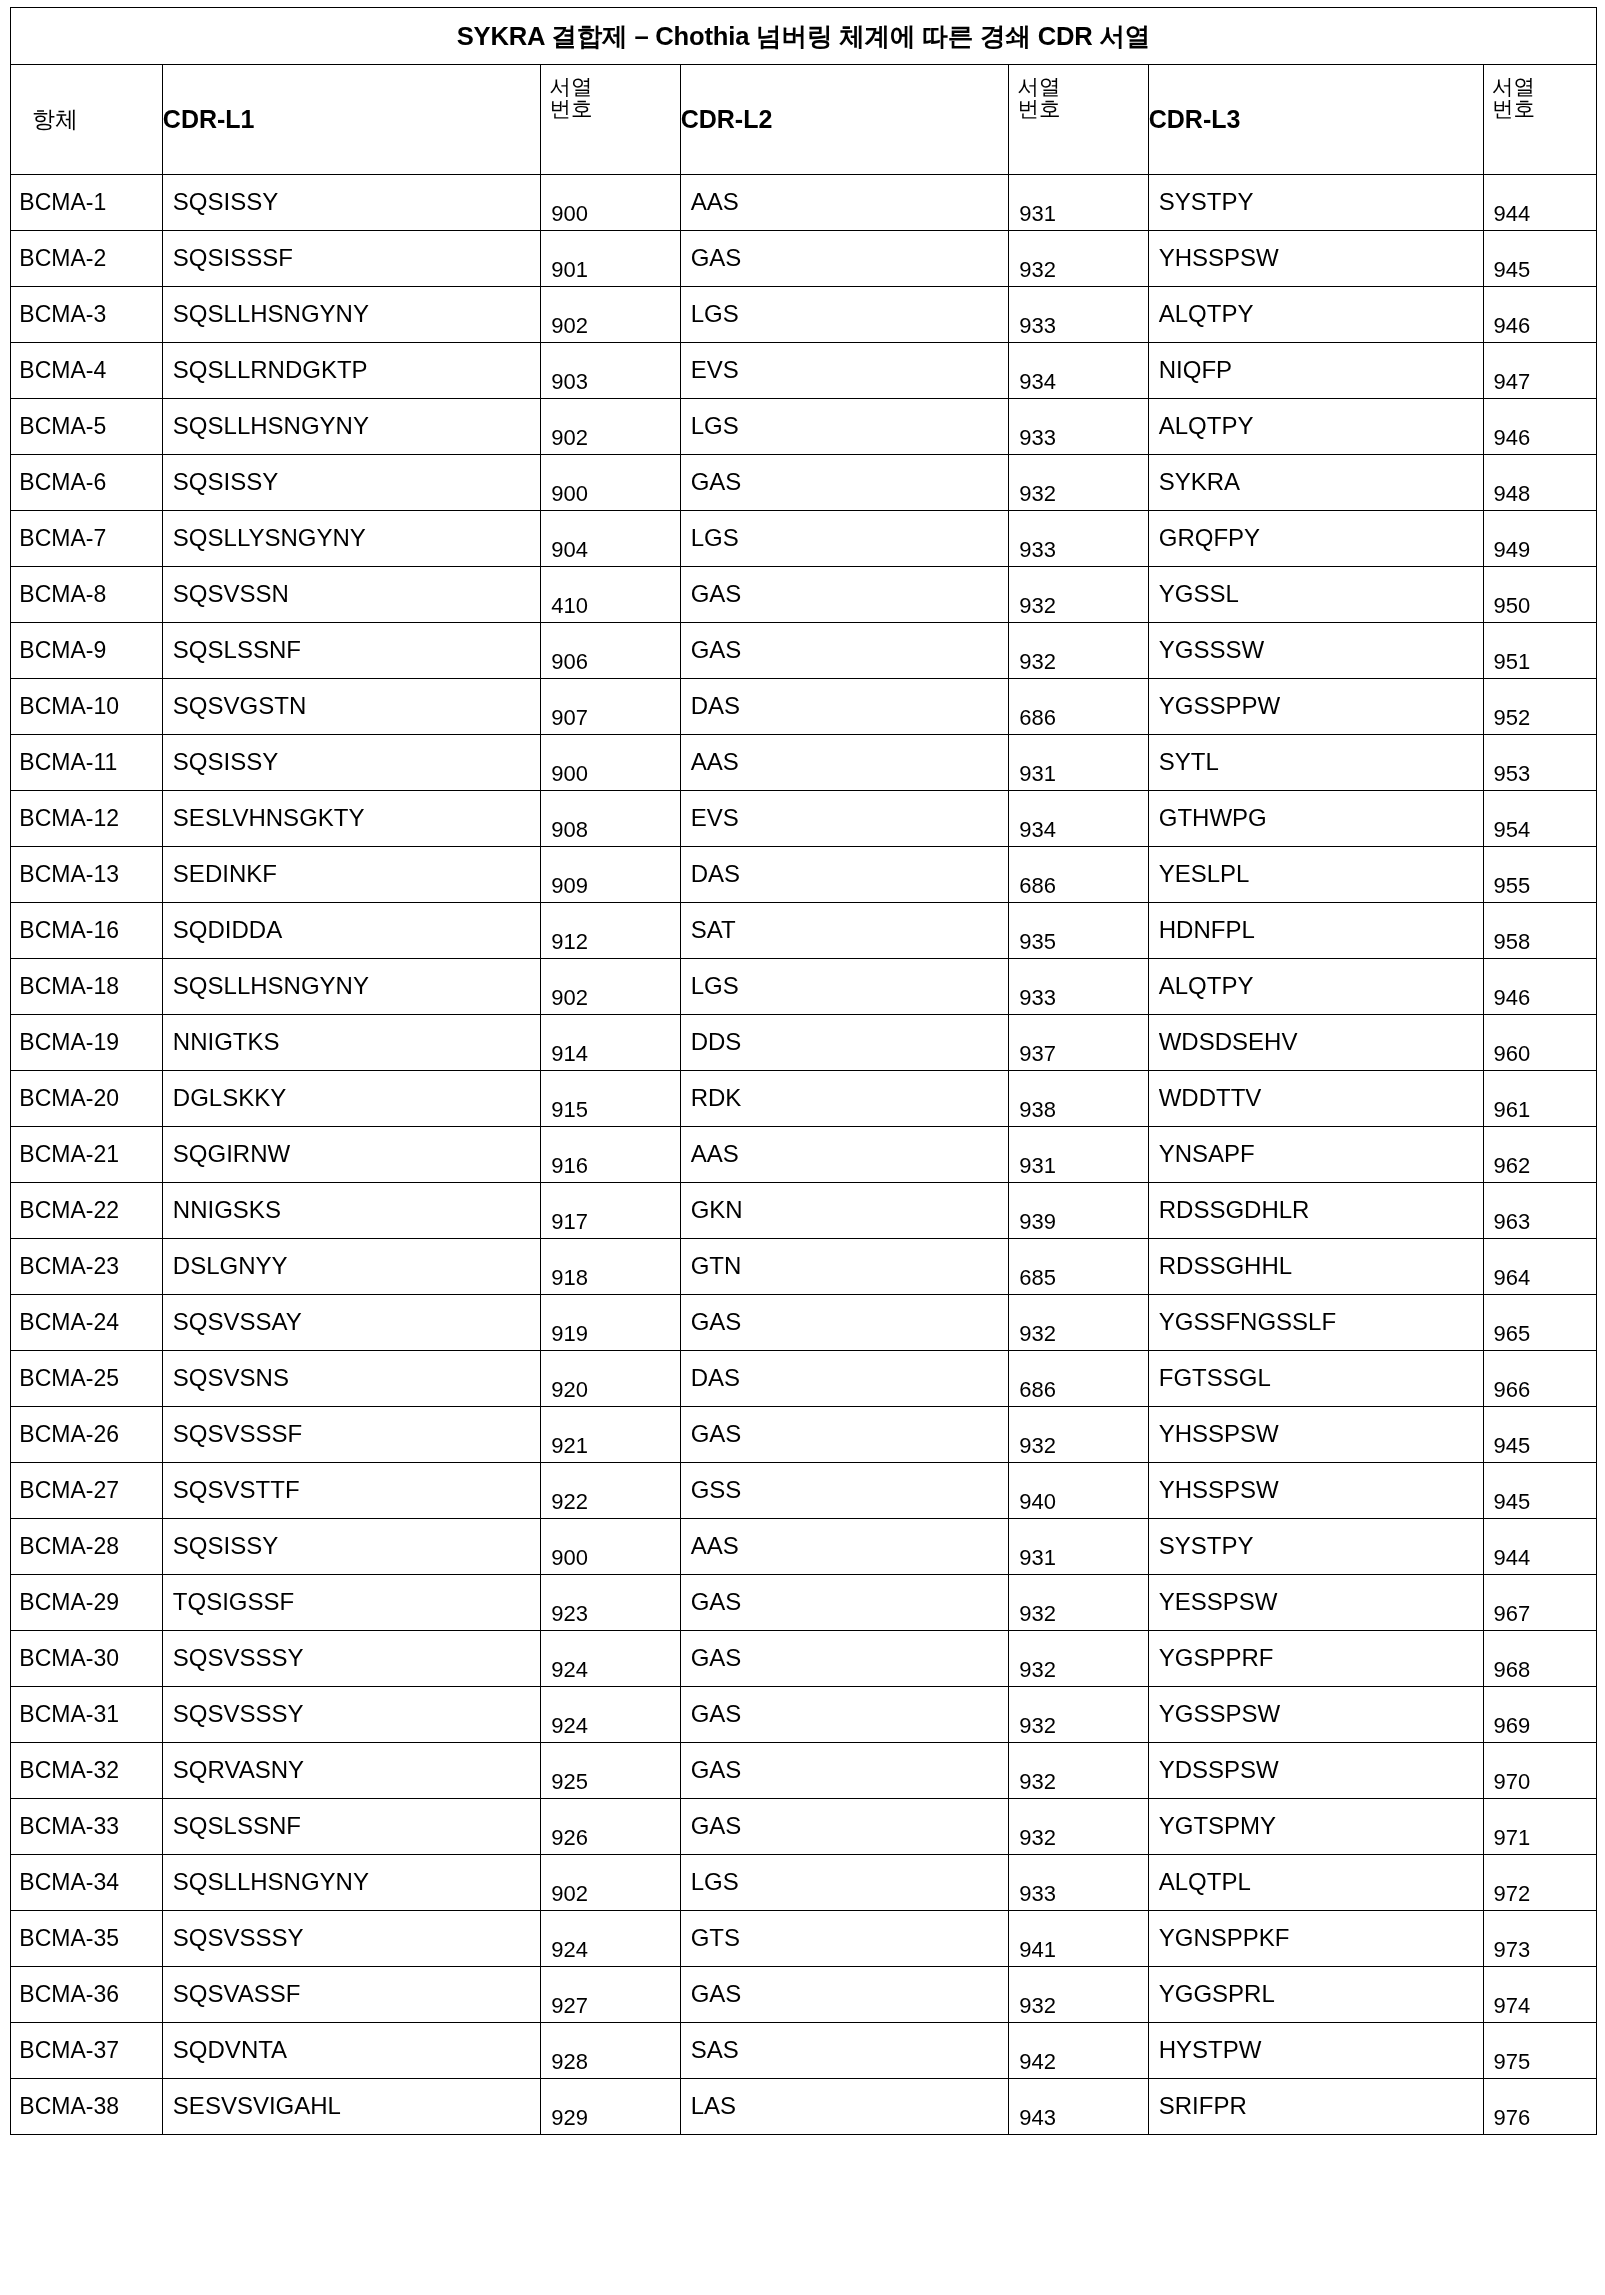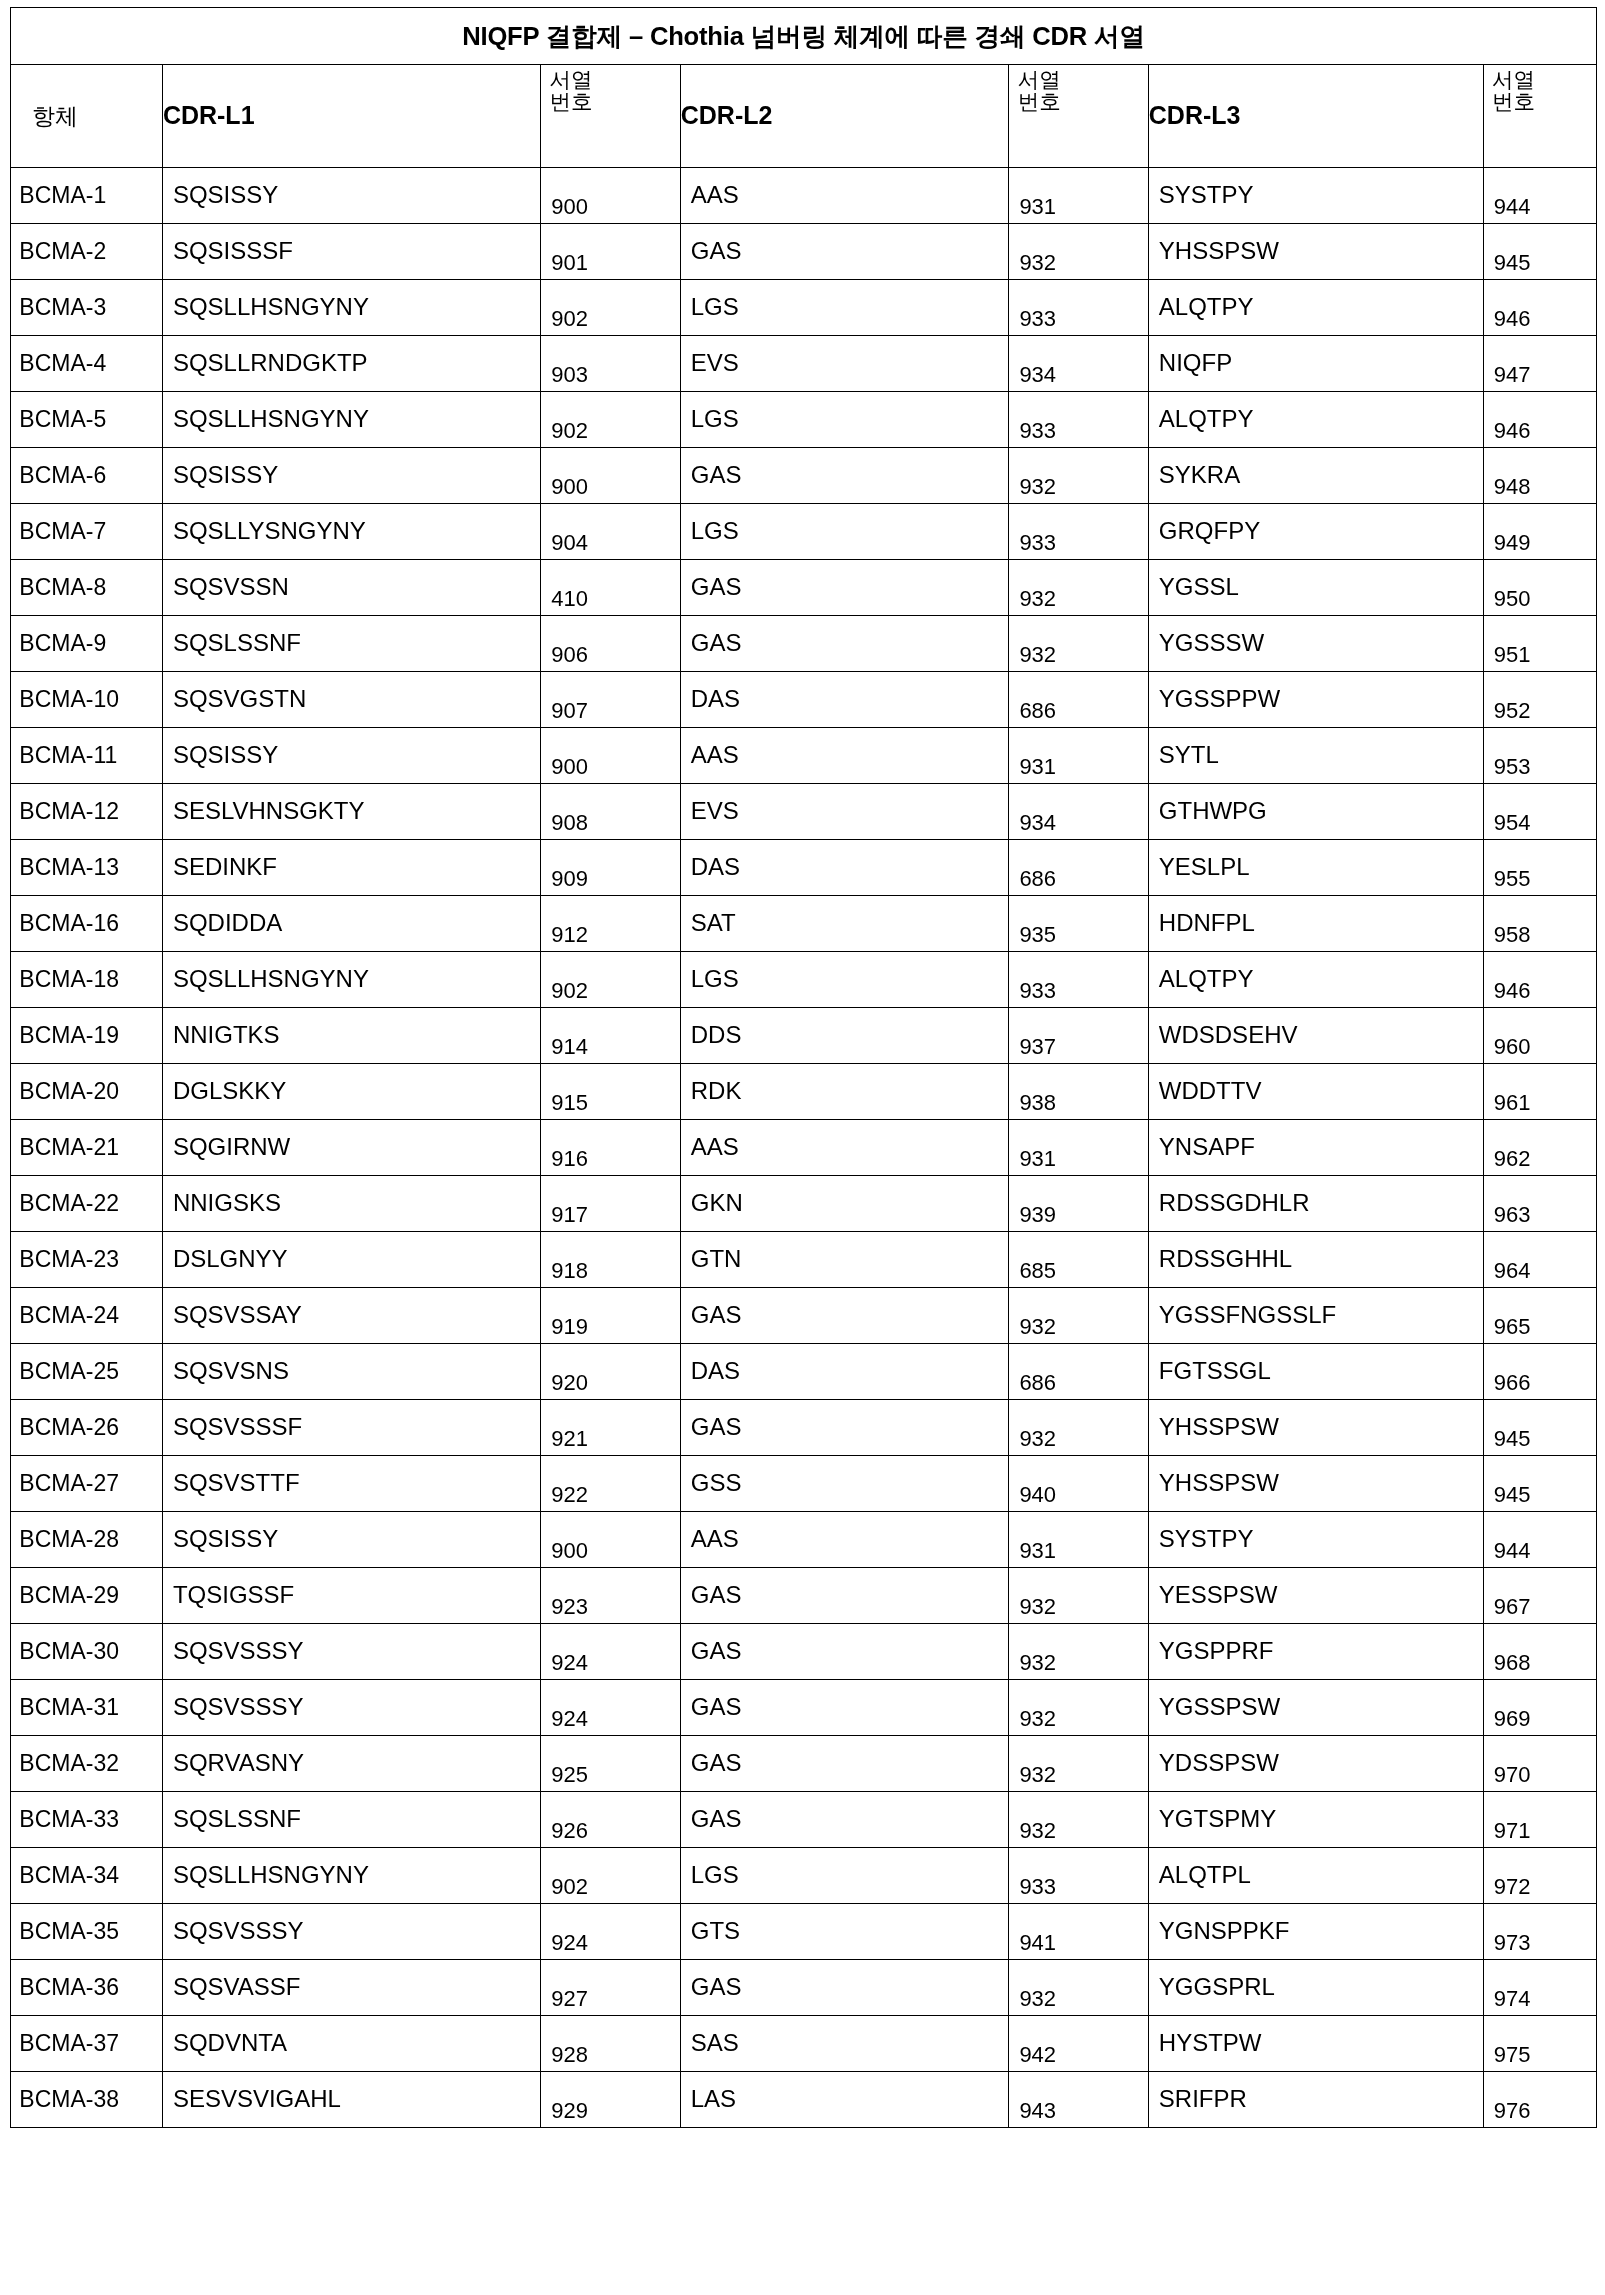--- a/index.html
+++ b/index.html
@@ -69,21 +69,21 @@
     padding: 3.3px 8.3px 3.3px 10px;
     line-height: 1.05;
     vertical-align: middle;
   }
   .head-cell.num {
     font-size: 21.5px;
     font-weight: normal;
     padding-left: 8.3px;
     padding-right: 3.3px;
     vertical-align: top;
-    padding-top: 4px;
+    padding-top: 11px;
   }
   .head-cell.num .hn-line { display: block; }
   .head-cell.ab {
     font-size: 23px;
     font-weight: normal;
     vertical-align: middle;
     padding-left: 21px;
   }
 
   
@@ -122,21 +122,21 @@
       <col class="c-ab">
         <col class="c-l1">
         <col class="c-n1">
       <col class="c-l2">
         <col class="c-n2">
         <col class="c-l3">
         <col class="c-n3">
     </colgroup>
     <thead>
       <tr>
-        <td class="title-cell" colspan="7">NIQFP 결합제 – Chothia 넘버링 체계에 따른 경쇄 CDR 서열</td>
+        <td class="title-cell" colspan="7">SYKRA 결합제 – Chothia 넘버링 체계에 따른 경쇄 CDR 서열</td>
       </tr>
       <tr>
         <th class="head-cell ab">항체</th>
         <th class="head-cell">CDR-L1</th>
         <th class="head-cell num">
           <span class="hn-line">서열</span>
           <span class="hn-line">번호</span>
         </th>
         <th class="head-cell">CDR-L2</th>
         <th class="head-cell num">

